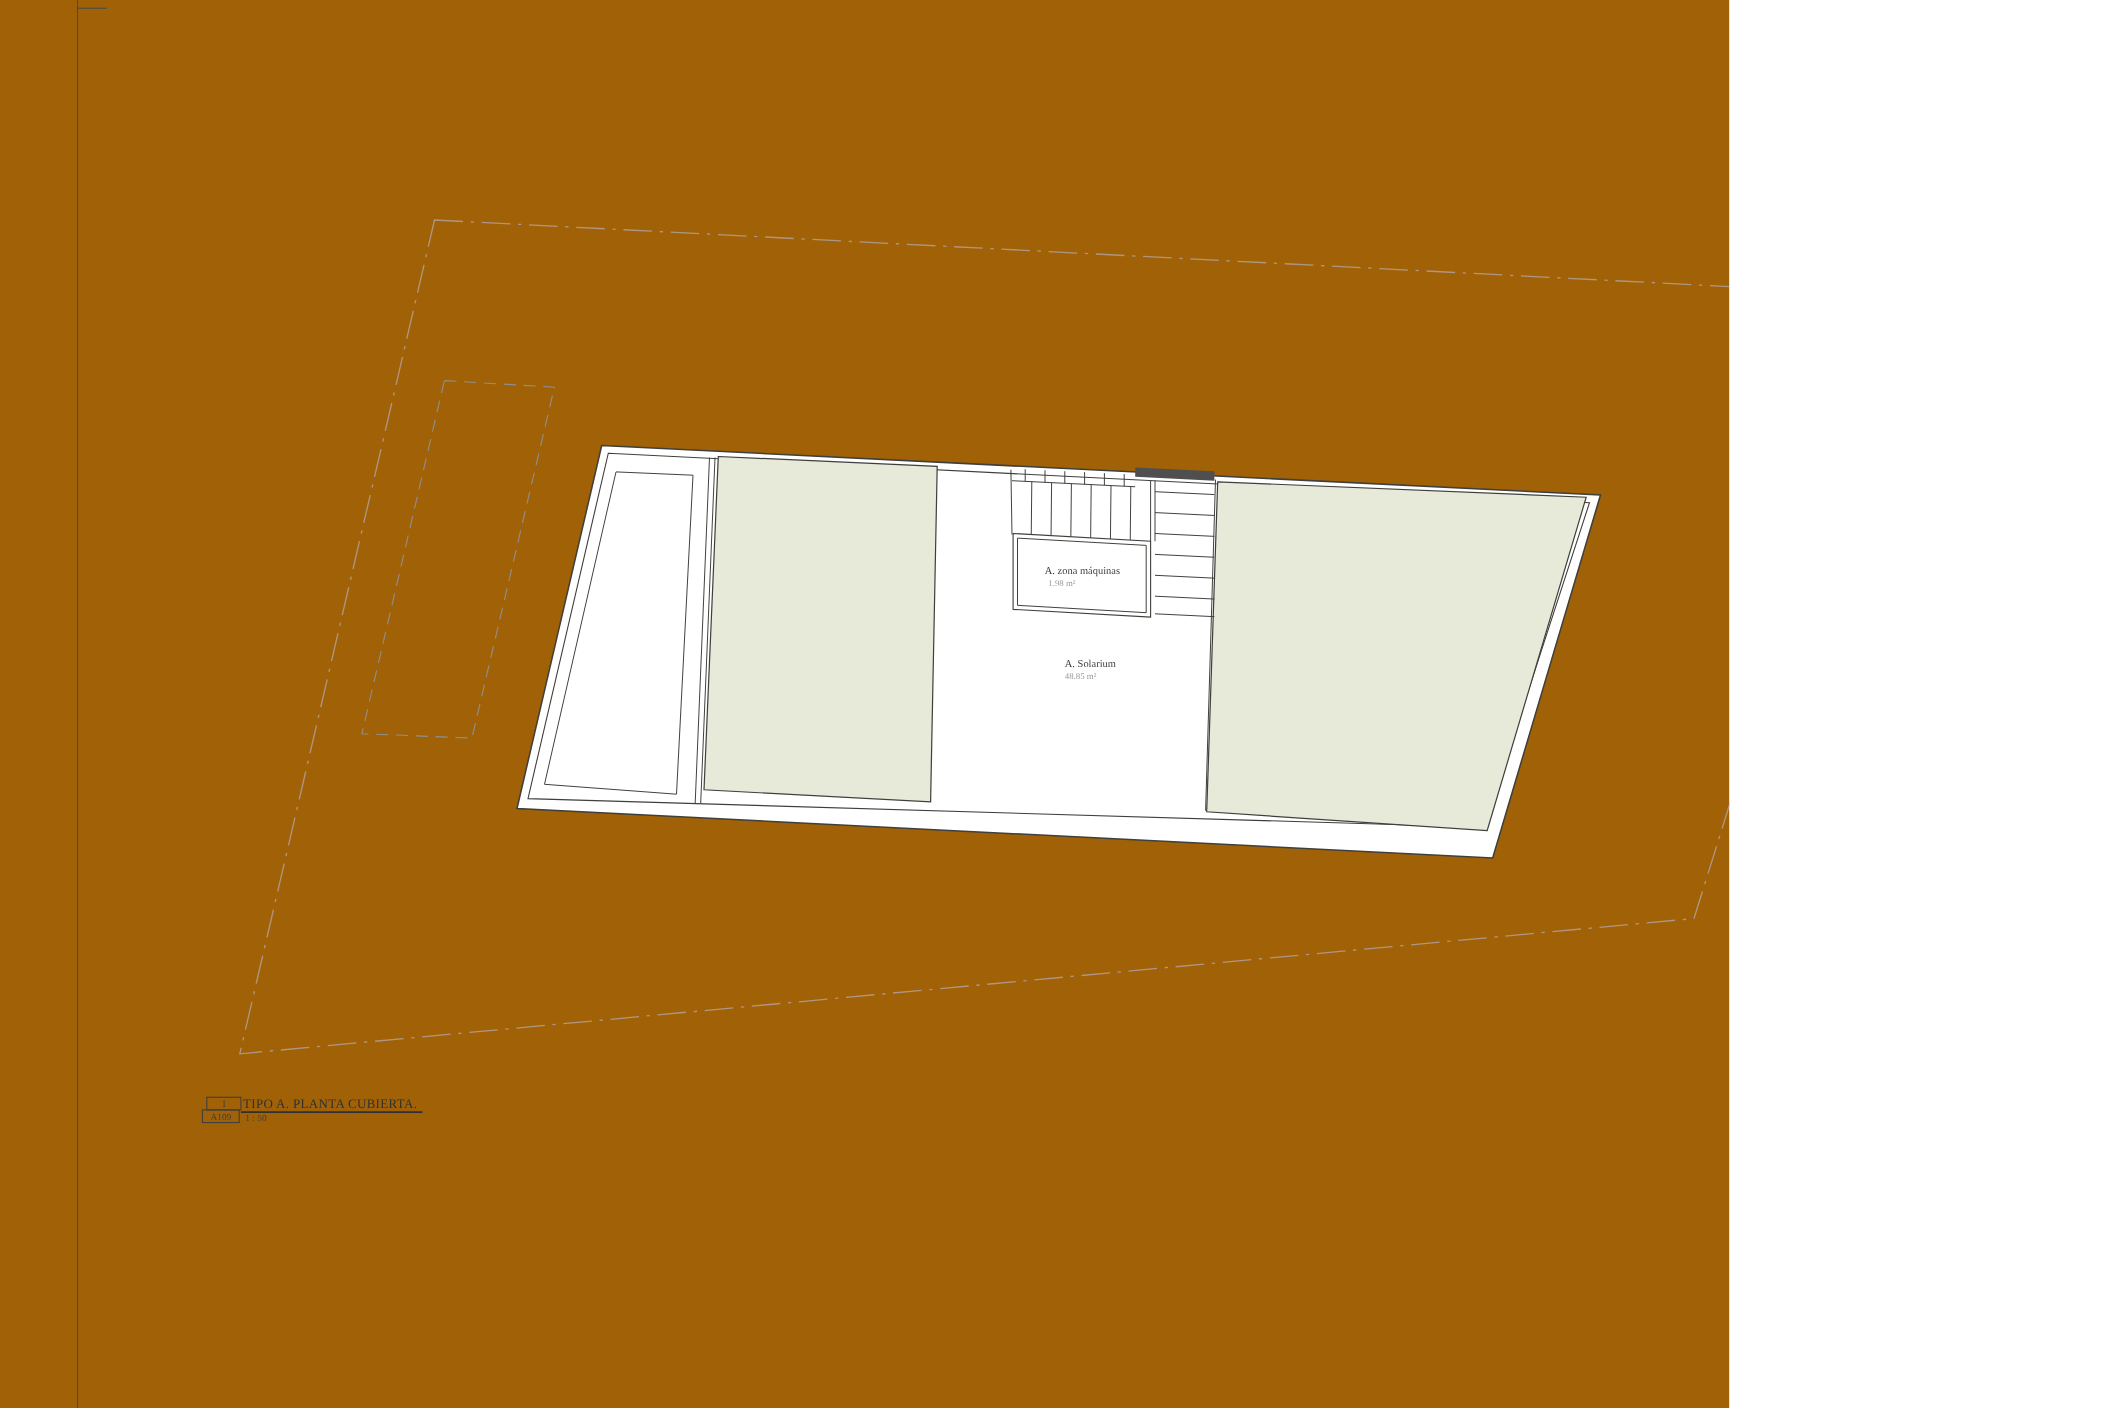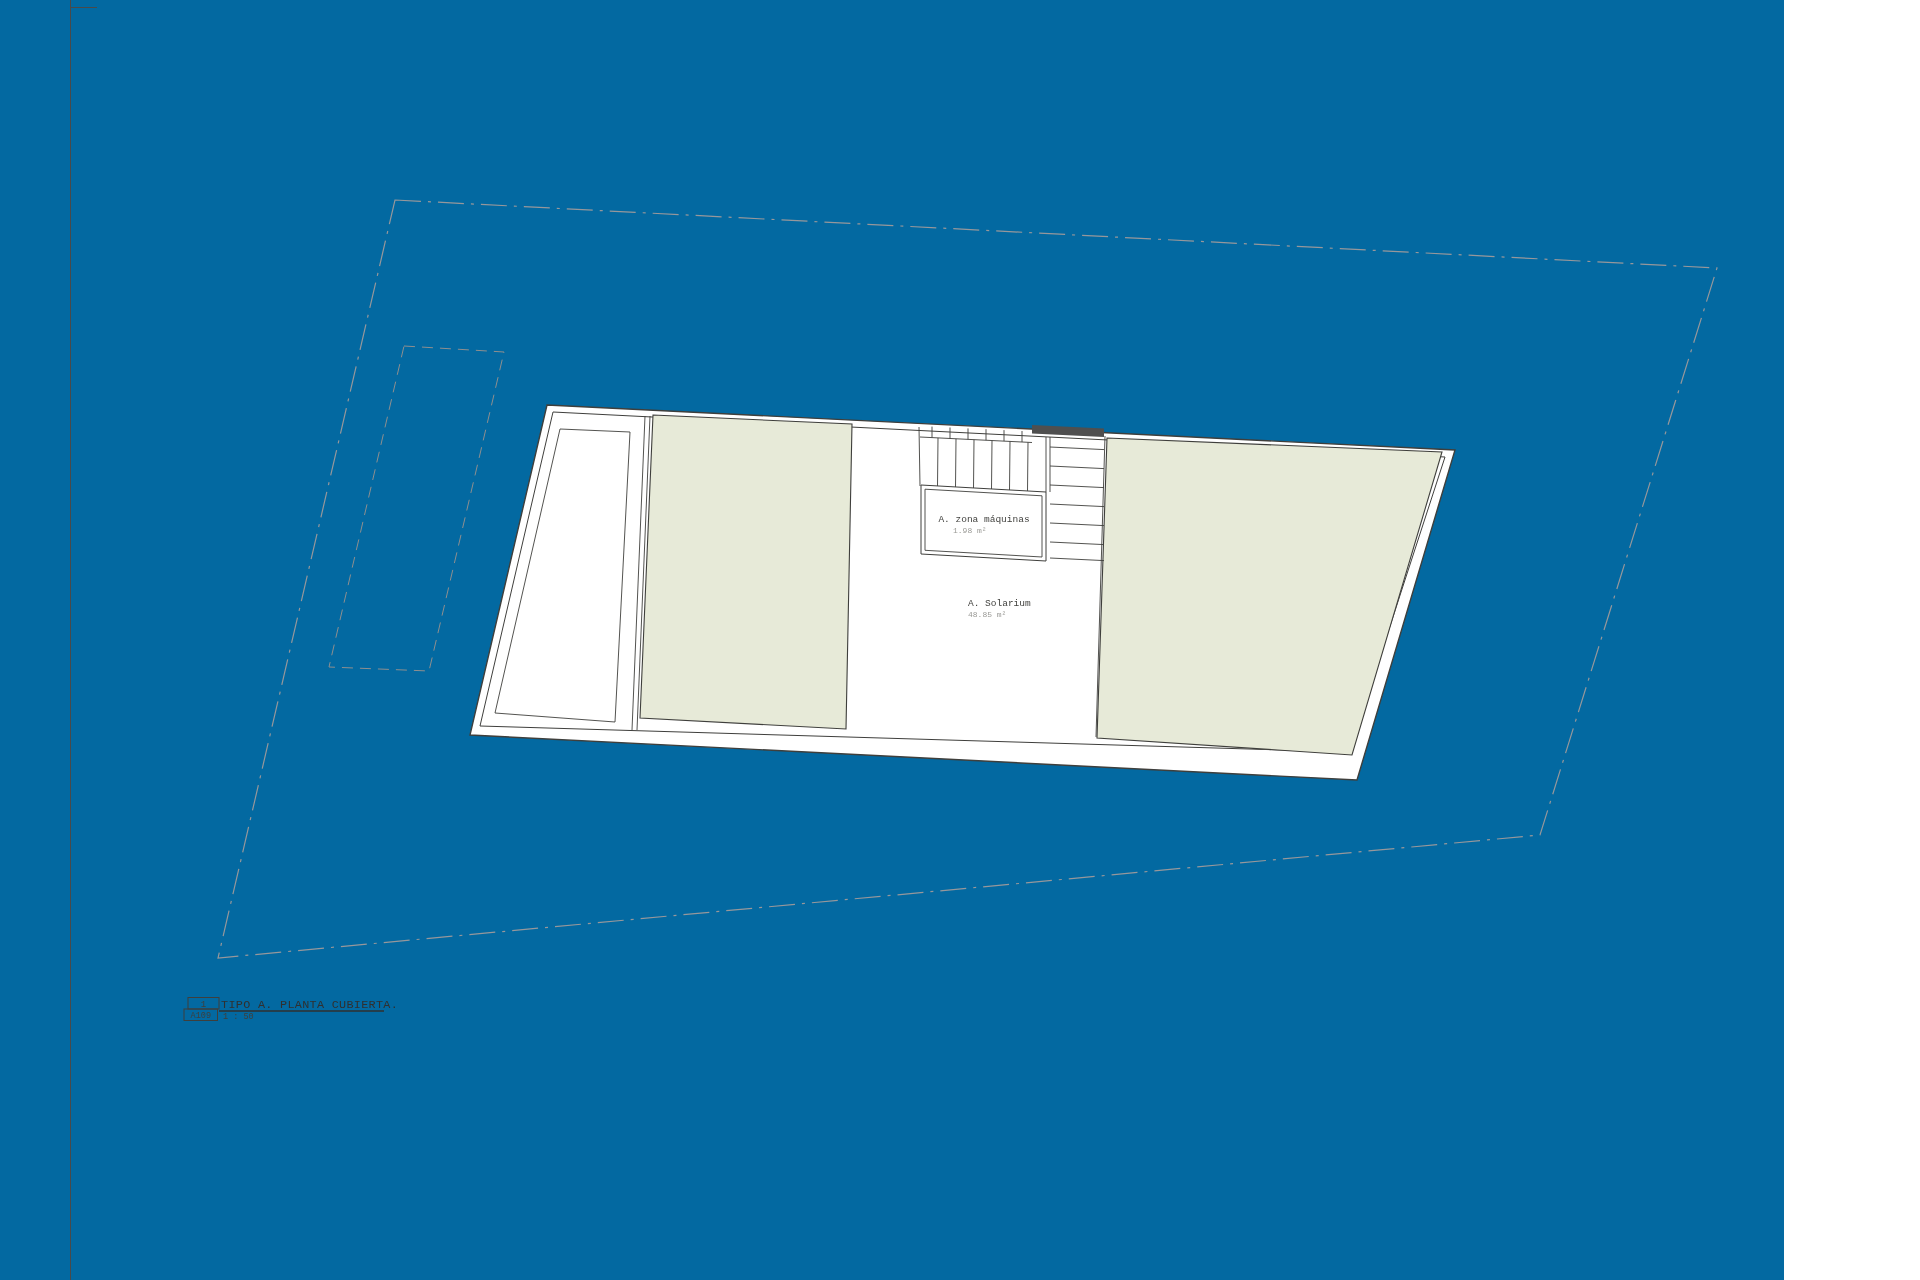--- a/index.html
+++ b/index.html
@@ -1,17 +1,17 @@
 <!DOCTYPE html>
 <html><head>
 <meta charset="utf-8">
 <style>
   html,body{margin:0;padding:0;background:#ffffff;}
-  .sheet{position:relative;width:1784px;height:1280px;background:#0369a1;overflow:hidden;
-         font-family:Liberation Mono, monospace;}
+  .sheet{position:relative;width:1572px;height:1280px;background:#a16207;overflow:hidden;
+         font-family:Liberation Serif, serif;}
   svg{display:block;}
   .k{stroke:#3f3f3c;fill:none;}
   .kw{stroke:#3f3f3c;fill:#ffffff;}
   .w14{stroke-width:1.4;}
   .w10{stroke-width:1;}
   .w09{stroke-width:.9;}
   .parcel{fill:none;stroke-width:1.2;stroke-dasharray:26 7 3 7;opacity:.85;}
   .dashed{fill:none;stroke-width:1;stroke-dasharray:11 7;}
   .green{stroke:#3f3f3c;stroke-width:1.1;}
   .lbl{fill:#3f3f3c;font-size:9.5px;}

